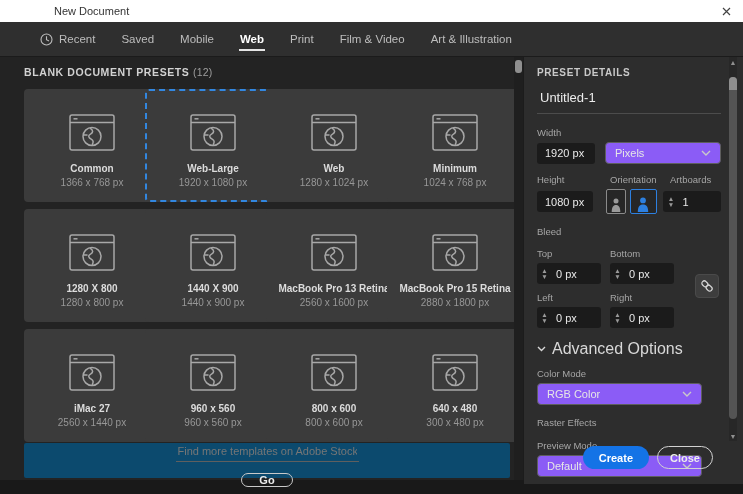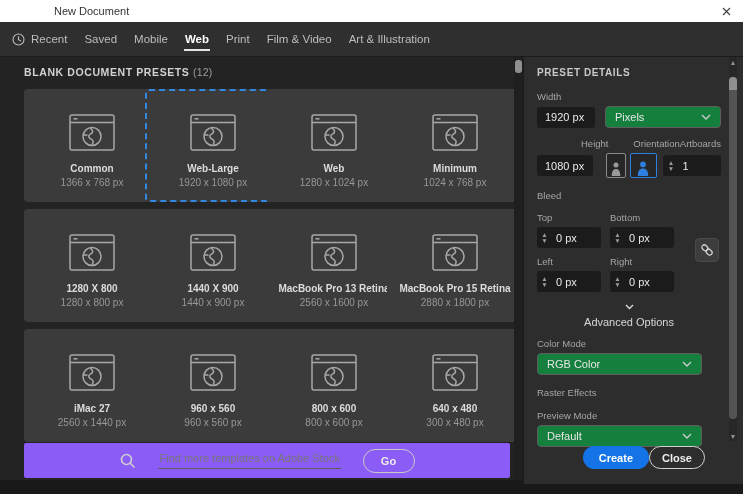--- a/index.html
+++ b/index.html
@@ -8,92 +8,92 @@
   .dialog { position:relative; width:743px; height:494px; background:#1c1c1c; overflow:hidden; }
 
   
   .titlebar { position:absolute; left:0; top:0; width:743px; height:22px; background:#ffffff;
     display:flex; align-items:center; justify-content:space-between; padding:0 10px; z-index:5; }
   .titlebar .t { font-size:11px; color:#333;padding-left:44px; }
   .close-btn { width:14px; height:14px; display:flex; align-items:center; justify-content:center; cursor:default; }
 
   
   .tabbar { position:absolute; left:0; top:22px; width:743px; height:35px; background:#2f2f2f;
-    display:flex; align-items:stretch; padding-left:12px; gap:17px; z-index:4; border-bottom:1px solid #1b1b1b; }
+    display:flex; align-items:stretch; padding-left:40px; gap:26px; z-index:4; border-bottom:1px solid #1b1b1b; }
   .tab { position:relative; display:flex; align-items:center; gap:6px; font-size:11.5px; color:#bdbdbd; }
   .tab.active { color:#ffffff; font-weight:bold; }
   .tab.active::after { content:""; position:absolute; left:50%; transform:translateX(-50%);
     bottom:5px; width:26px; height:2px; background:#e6e6e6; }
   .tab svg { display:block; }
 
   
   .left-area { position:absolute; left:0; top:57px; width:514px; height:423px; background:#232323; z-index:1; }
   .presets-heading { padding:9px 0 0 24px; font-size:10.5px; font-weight:bold; letter-spacing:.6px; color:#d2d2d2; }
   .presets-heading .count { font-weight:normal; color:#9e9e9e; letter-spacing:.2px; }
 
   .grid { margin:11px 0 0 24px; display:grid; grid-template-columns:repeat(4,112px); column-gap:9px; row-gap:7px; }
   .card { width:136px; height:113px; background:#3b3b3b; border-radius:4px; display:flex; flex-direction:column;
     align-items:center; cursor:default; }
   .card.selected { border:2px dashed #3287e0; }
   .card .icn { margin-top:25px; }
   .card.selected .icn { margin-top:23px; }
   .card .nm { margin-top:12px; font-size:10px; font-weight:bold; color:#dcdcdc; white-space:nowrap; }
   .card .sz { margin-top:3px; font-size:10px; color:#979797; }
 
-  .search-band { margin:1px 0 0 24px; width:486px; height:35px; background:#8b5cf6; border-radius:2px;
-    display:flex; align-items:center; justify-content:center; gap:22px; }
+  .search-band { margin:1px 0 0 24px; width:486px; height:35px; background:#0c4a6e; border-radius:2px;
+    display:flex; align-items:center; justify-content:center; gap:11px;flex-direction:column; }
   .search-input { width:183px; background:transparent; border:none; border-bottom:1px solid #5f5f5f;
     color:#dddddd; font-size:11px; padding:0 2px 4px 2px; outline:none; font-family:inherit; }
   .search-input::placeholder { color:#767676; }
   .go-btn { width:52px; height:24px; background:transparent; border:1.5px solid #c9c9c9; border-radius:13px;
     color:#ededed; font-size:11px; font-weight:600; font-family:inherit; }
 
   
   .divider-scroll { position:absolute; left:514px; top:57px; width:9px; height:423px; background:#1f1f1f; z-index:2; }
   .divider-scroll .thumb { position:absolute; left:1px; top:3px; width:7px; height:13px; background:#8f8f8f; border-radius:3px; }
 
   
   .panel { position:absolute; left:524px; top:57px; width:219px; height:427px; background:#2d2d2d; z-index:1;
     padding:8px 22px 0 13px; }
   .panel-heading { margin-top:2px; font-size:10px; font-weight:bold; letter-spacing:.6px; color:#c9c9c9; }
   .doc-name { margin-top:10px; font-size:13px; color:#ececec; padding:2px 0 8px 3px; border-bottom:1px solid #4c4c4c; }
   .lbl { font-size:9.5px; color:#a6a6a6; }
   .mt13 { margin-top:13px; } .mt10 { margin-top:10px; } .mt12 { margin-top:12px; }
   .field { height:21px; background:#1b1b1b; border-radius:3px; color:#e8e8e8; font-size:11px;
     display:flex; align-items:center; padding-left:8px; }
   .w58 { width:58px; }
-  .dd { height:22px; border:1px solid #5e5e5e; border-radius:4px; background:#15803d; color:#e6e6e6;
+  .dd { height:22px; border:1px solid #5e5e5e; border-radius:4px; background:#8b5cf6; color:#e6e6e6;
     font-size:11px; display:flex; align-items:center; justify-content:space-between; padding:0 9px; }
   .dd-units { flex:1; margin-left:10px; }
   .dd-full { width:165px; margin-top:4px; }
 
-  .lbl-row { display:flex; margin-top:10px;margin-left:44px; }
+  .lbl-row { display:flex; margin-top:10px; }
   .lbl-row .l1 { width:73px; } .lbl-row .l2 { width:60px; }
   .ctl-row { display:flex; align-items:center; margin-top:4px; }
   .orient-wrap { display:flex; align-items:flex-end; gap:4px; width:60px; margin-left:13px; }
   .orient { width:20px; height:25px; border:1.5px solid #8b8b8b; border-radius:2px;
     display:flex; align-items:flex-end; justify-content:center; background:#262626; }
   .orient.landscape { width:27px; border-color:#2d80e0; }
 
   .stepper-field { display:flex; align-items:center; width:64px; height:21px; background:#1b1b1b; border-radius:3px; }
   .stepper { width:15px; display:flex; flex-direction:column; align-items:center; justify-content:center; line-height:5px; }
   .stepper span { font-size:6.5px; color:#9a9a9a; display:block; height:6px; }
   .stepper-field .val { font-size:11px; color:#e8e8e8; margin-left:4px; }
   .artboards-field { width:60px; }
 
   .bleed-grid { position:relative; margin-top:3px; width:184px; }
   .bleed-cols { display:flex; gap:9px; }
   .bleed-cell { width:64px; }
   .bleed-cell .lbl { display:block; margin-top:8px; margin-bottom:4px; }
   .link-btn { position:absolute; right:2px; top:34px; width:24px; height:24px; background:#3d3d3d;
     border:1px solid #4a4a4a; border-radius:4px; display:flex; align-items:center; justify-content:center; }
 
-  .advanced { margin-top:12px; display:flex; align-items:center; gap:6px; font-size:11px; color:#d8d8d8;flex-direction:column; }
-
-  .btn-row { position:absolute; right:38px; bottom:15px; display:flex; gap:0; }
+  .advanced { margin-top:12px; display:flex; align-items:center; gap:6px; font-size:16px; color:#d8d8d8; }
+
+  .btn-row { position:absolute; right:30px; bottom:15px; display:flex; gap:8px; }
   .create-btn { height:23px; padding:0 16px; background:#1473e6; border:none; border-radius:12px;
     color:#ffffff; font-size:11px; font-weight:bold; font-family:inherit; }
   .close-pill { height:23px; padding:0 12px; background:transparent; border:1.5px solid #d2d2d2; border-radius:12px;
     color:#ededed; font-size:11px; font-weight:bold; font-family:inherit; }
 
   
   .v-scroll { position:absolute; left:729px; top:57px; width:8px; height:384px; background:#272727; z-index:2; }
   .v-up, .v-down { position:absolute; left:0; width:8px; text-align:center; font-size:7px; color:#909090; }
   .v-up { top:2px; } .v-down { bottom:1px; }
   .v-thumb { position:absolute; left:0; top:20px; width:8px; height:342px; background:#545454; border-radius:4px; }
@@ -331,20 +331,21 @@
     </div>
   </div>
 
   <div class="divider-scroll">
     <div class="thumb"></div>
   </div>
 
   <div class="panel">
     <div class="panel-heading">PRESET DETAILS</div>
 
+    <div class="doc-name">Untitled-1</div>
 
     <div class="lbl mt13">Width</div>
     <div class="ctl-row">
       <div class="field w58">1920 px</div>
       <div class="dd dd-units">
         <span>Pixels</span>
         <svg width="10" height="6" viewBox="0 0 10 6" fill="none" stroke="#c9c9c9" stroke-width="1.4">
             <path d="M1 1 L5 5 L9 1"></path>
           </svg>
       </div>

